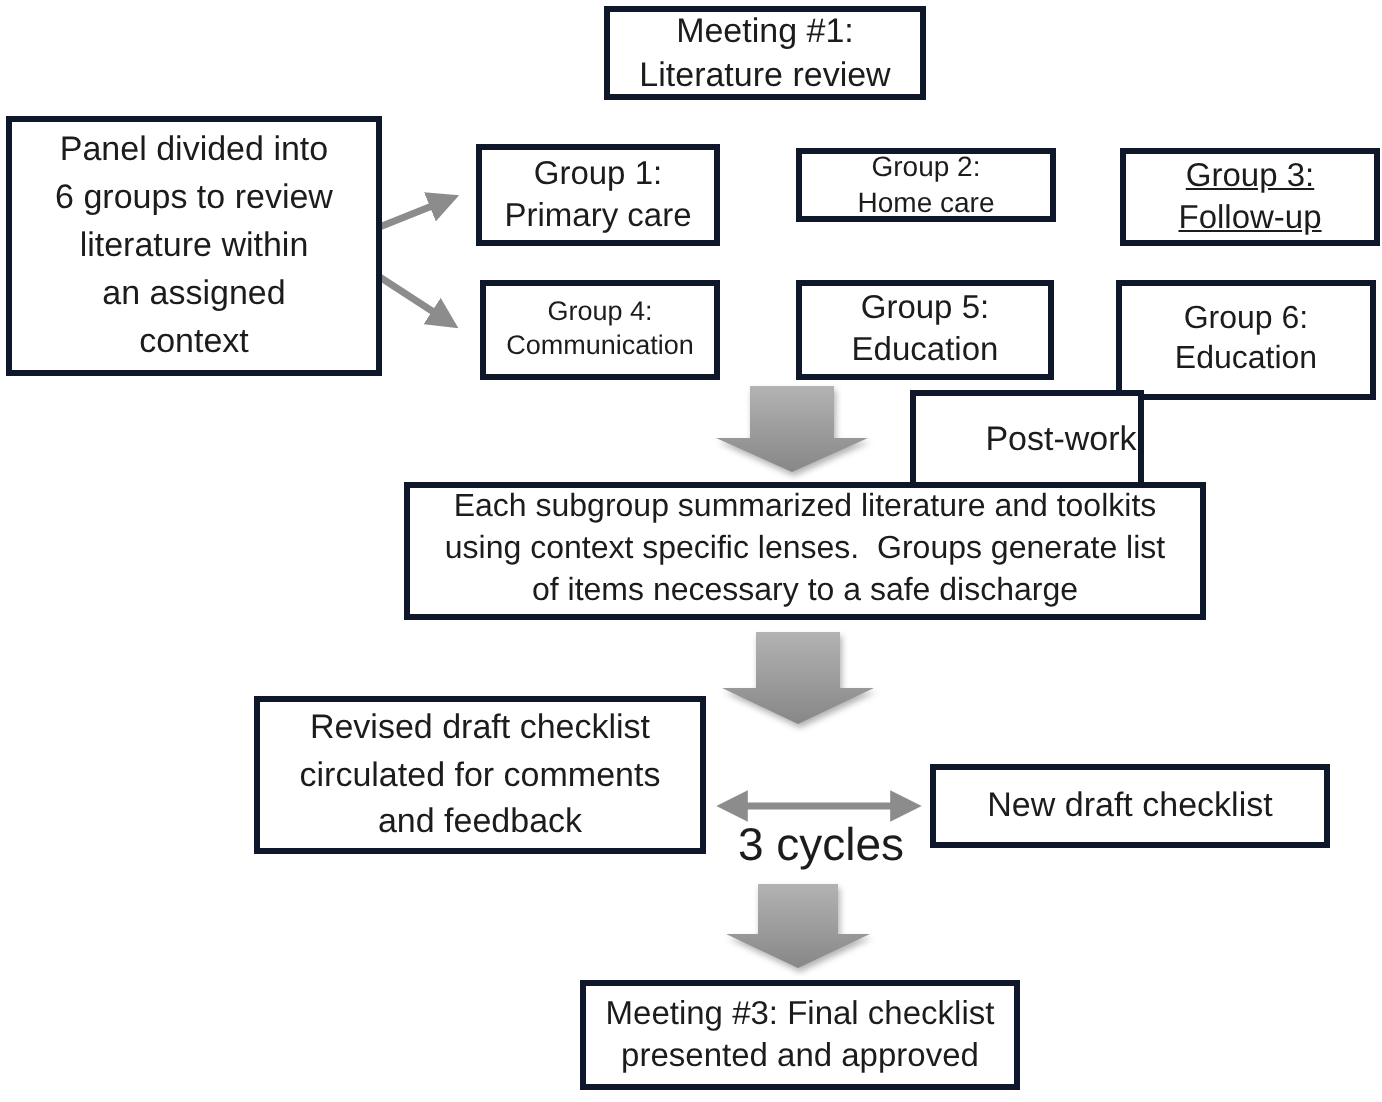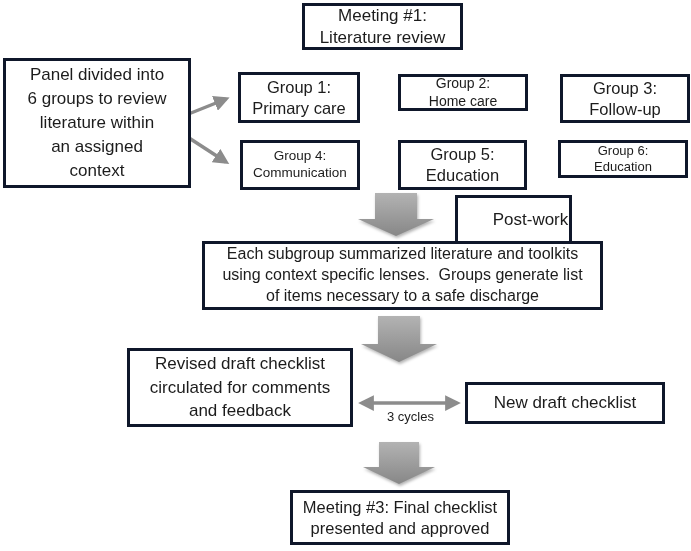--- a/index.html
+++ b/index.html
@@ -27,36 +27,36 @@
     text-align: center;
     white-space: pre-wrap;
     line-height: 1.25;
     font-size: 17px;
     color: #1c1c1c;
   }
   .b-meeting1  { left: 302px; top: 3px;   width: 161px; height: 47px; }
   .b-panel     { left: 3px;   top: 58px;  width: 188px; height: 130px; line-height: 1.42; }
   .b-group1    { left: 238px; top: 72px;  width: 122px; height: 51px; font-size: 16.5px; }
   .b-group2    { left: 398px; top: 74px;  width: 130px; height: 37px; font-size: 14px; }
-  .b-group3    { left: 560px; top: 74px;  width: 130px; height: 49px; font-size: 16.5px; }
+  .b-group3    { left: 560px; top: 74px;  width: 130px; height: 49px; font-size: 16.5px; text-decoration: underline; }
   .b-group4    { left: 240px; top: 140px; width: 120px; height: 50px; font-size: 13.5px; }
   .b-group5    { left: 398px; top: 140px; width: 129px; height: 50px; font-size: 16.5px; }
-  .b-group6    { left: 558px; top: 140px; width: 130px; height: 38px; font-size: 13px; }
+  .b-group6    { left: 558px; top: 140px; width: 130px; height: 60px; font-size: 16px; }
   .b-postwork  { left: 455px; top: 195px; width: 117px; height: 50px; padding-left: 34px; }
   .b-summary   { left: 202px; top: 241px; width: 401px; height: 69px; font-size: 16px; line-height: 1.3; }
   .b-revised   { left: 127px; top: 348px; width: 226px; height: 79px; line-height: 1.38; }
   .b-newdraft  { left: 465px; top: 382px; width: 200px; height: 42px; }
   .b-meeting3  { left: 290px; top: 490px; width: 220px; height: 55px; font-size: 16.5px; }
   .cycles-label {
     position: absolute;
     left: 358px;
     top: 409px;
     width: 105px;
     text-align: center;
-    font-size: 13px;
+    font-size: 23px;
     color: #1c1c1c;
   }
   svg.arrow-layer {
     position: absolute;
     left: 0;
     top: 0;
     pointer-events: none;
   }
   .block-arrow {
     fill: url(#agrad);

